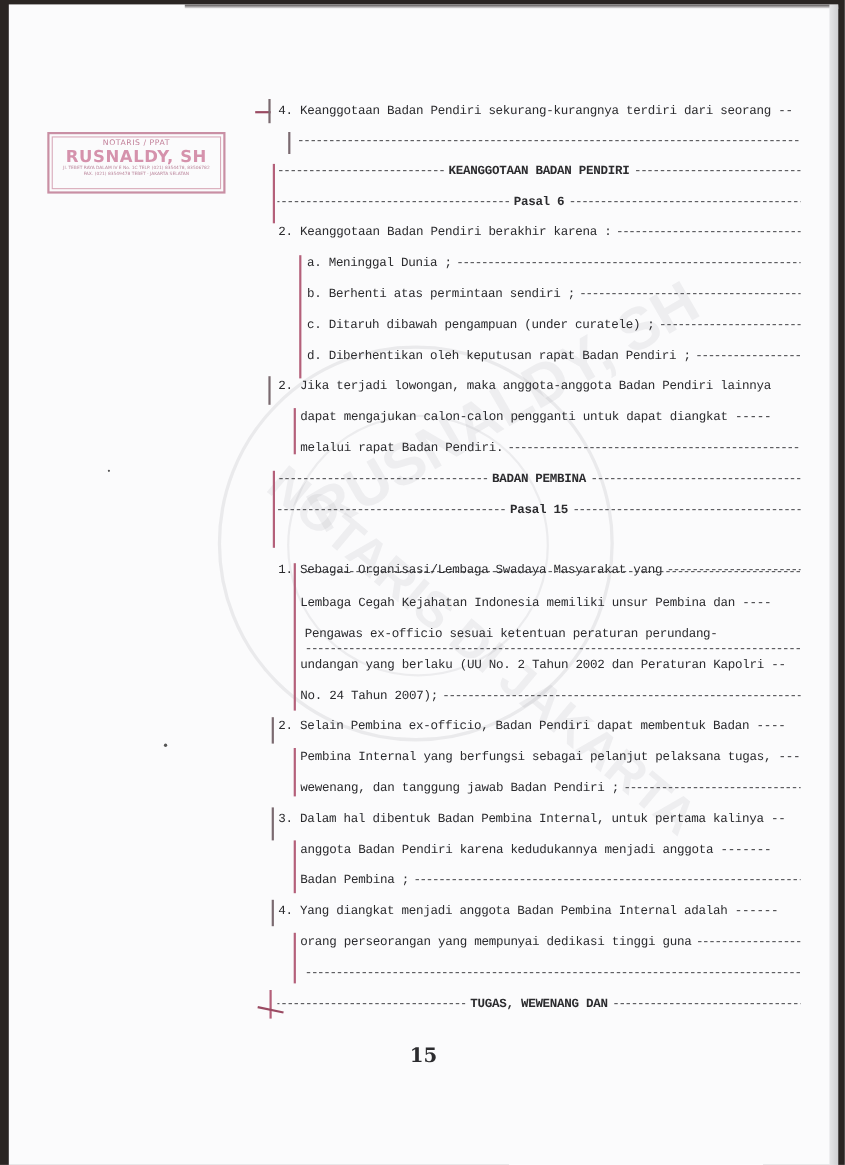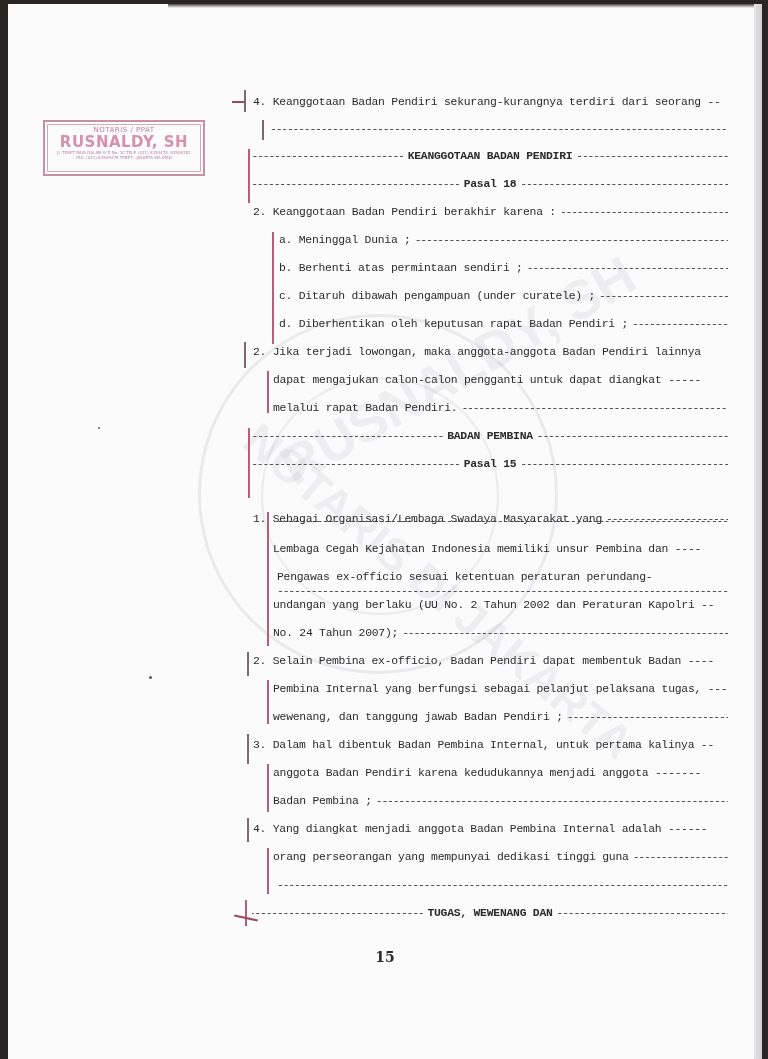--- a/index.html
+++ b/index.html
@@ -153,21 +153,21 @@
       width: 2px;
     }
     .mark.gray { background: #7a6a70; }
     .pageno {
       position: absolute;
       left: 0;
       width: 100%;
       text-align: center;
       top: 945px;
       font-family: "DejaVu Serif", serif;
-      font-size: 14px;
+      font-size: 18px;
       font-weight: bold;
       color: #2b2b2e;
     }
     .tick {
       position: absolute;
       background: #9a4a62;
       height: 2px;
     }
     .dot {
       position: absolute;
@@ -206,21 +206,21 @@
     </div>
 
     <div class="line heading center-line" style="left:244px; top:145px; width:476px;">
       <span class="dash left">------------------------------------------------------------------------------------------------------------------------------------------</span>
       <span class="label">KEANGGOTAAN BADAN PENDIRI</span>
       <span class="dash">------------------------------------------------------------------------------------------------------------------------------------------</span>
     </div>
 
     <div class="line heading center-line" style="left:244px; top:173px; width:476px;">
       <span class="dash left">------------------------------------------------------------------------------------------------------------------------------------------</span>
-      <span class="label">Pasal 18</span>
+      <span class="label">Pasal 6</span>
       <span class="dash">------------------------------------------------------------------------------------------------------------------------------------------</span>
     </div>
 
     <div class="line filled" style="left:245px; top:201px; width:475px;">
       <span class="txt">2. Keanggotaan Badan Pendiri berakhir karena :</span>
       <span class="dash">------------------------------------------------------------------------------------------------------------------------------------------</span>
     </div>
 
     <div class="line filled" style="left:271px; top:229px; width:449px;">
       <span class="txt">a. Meninggal Dunia ;</span>

